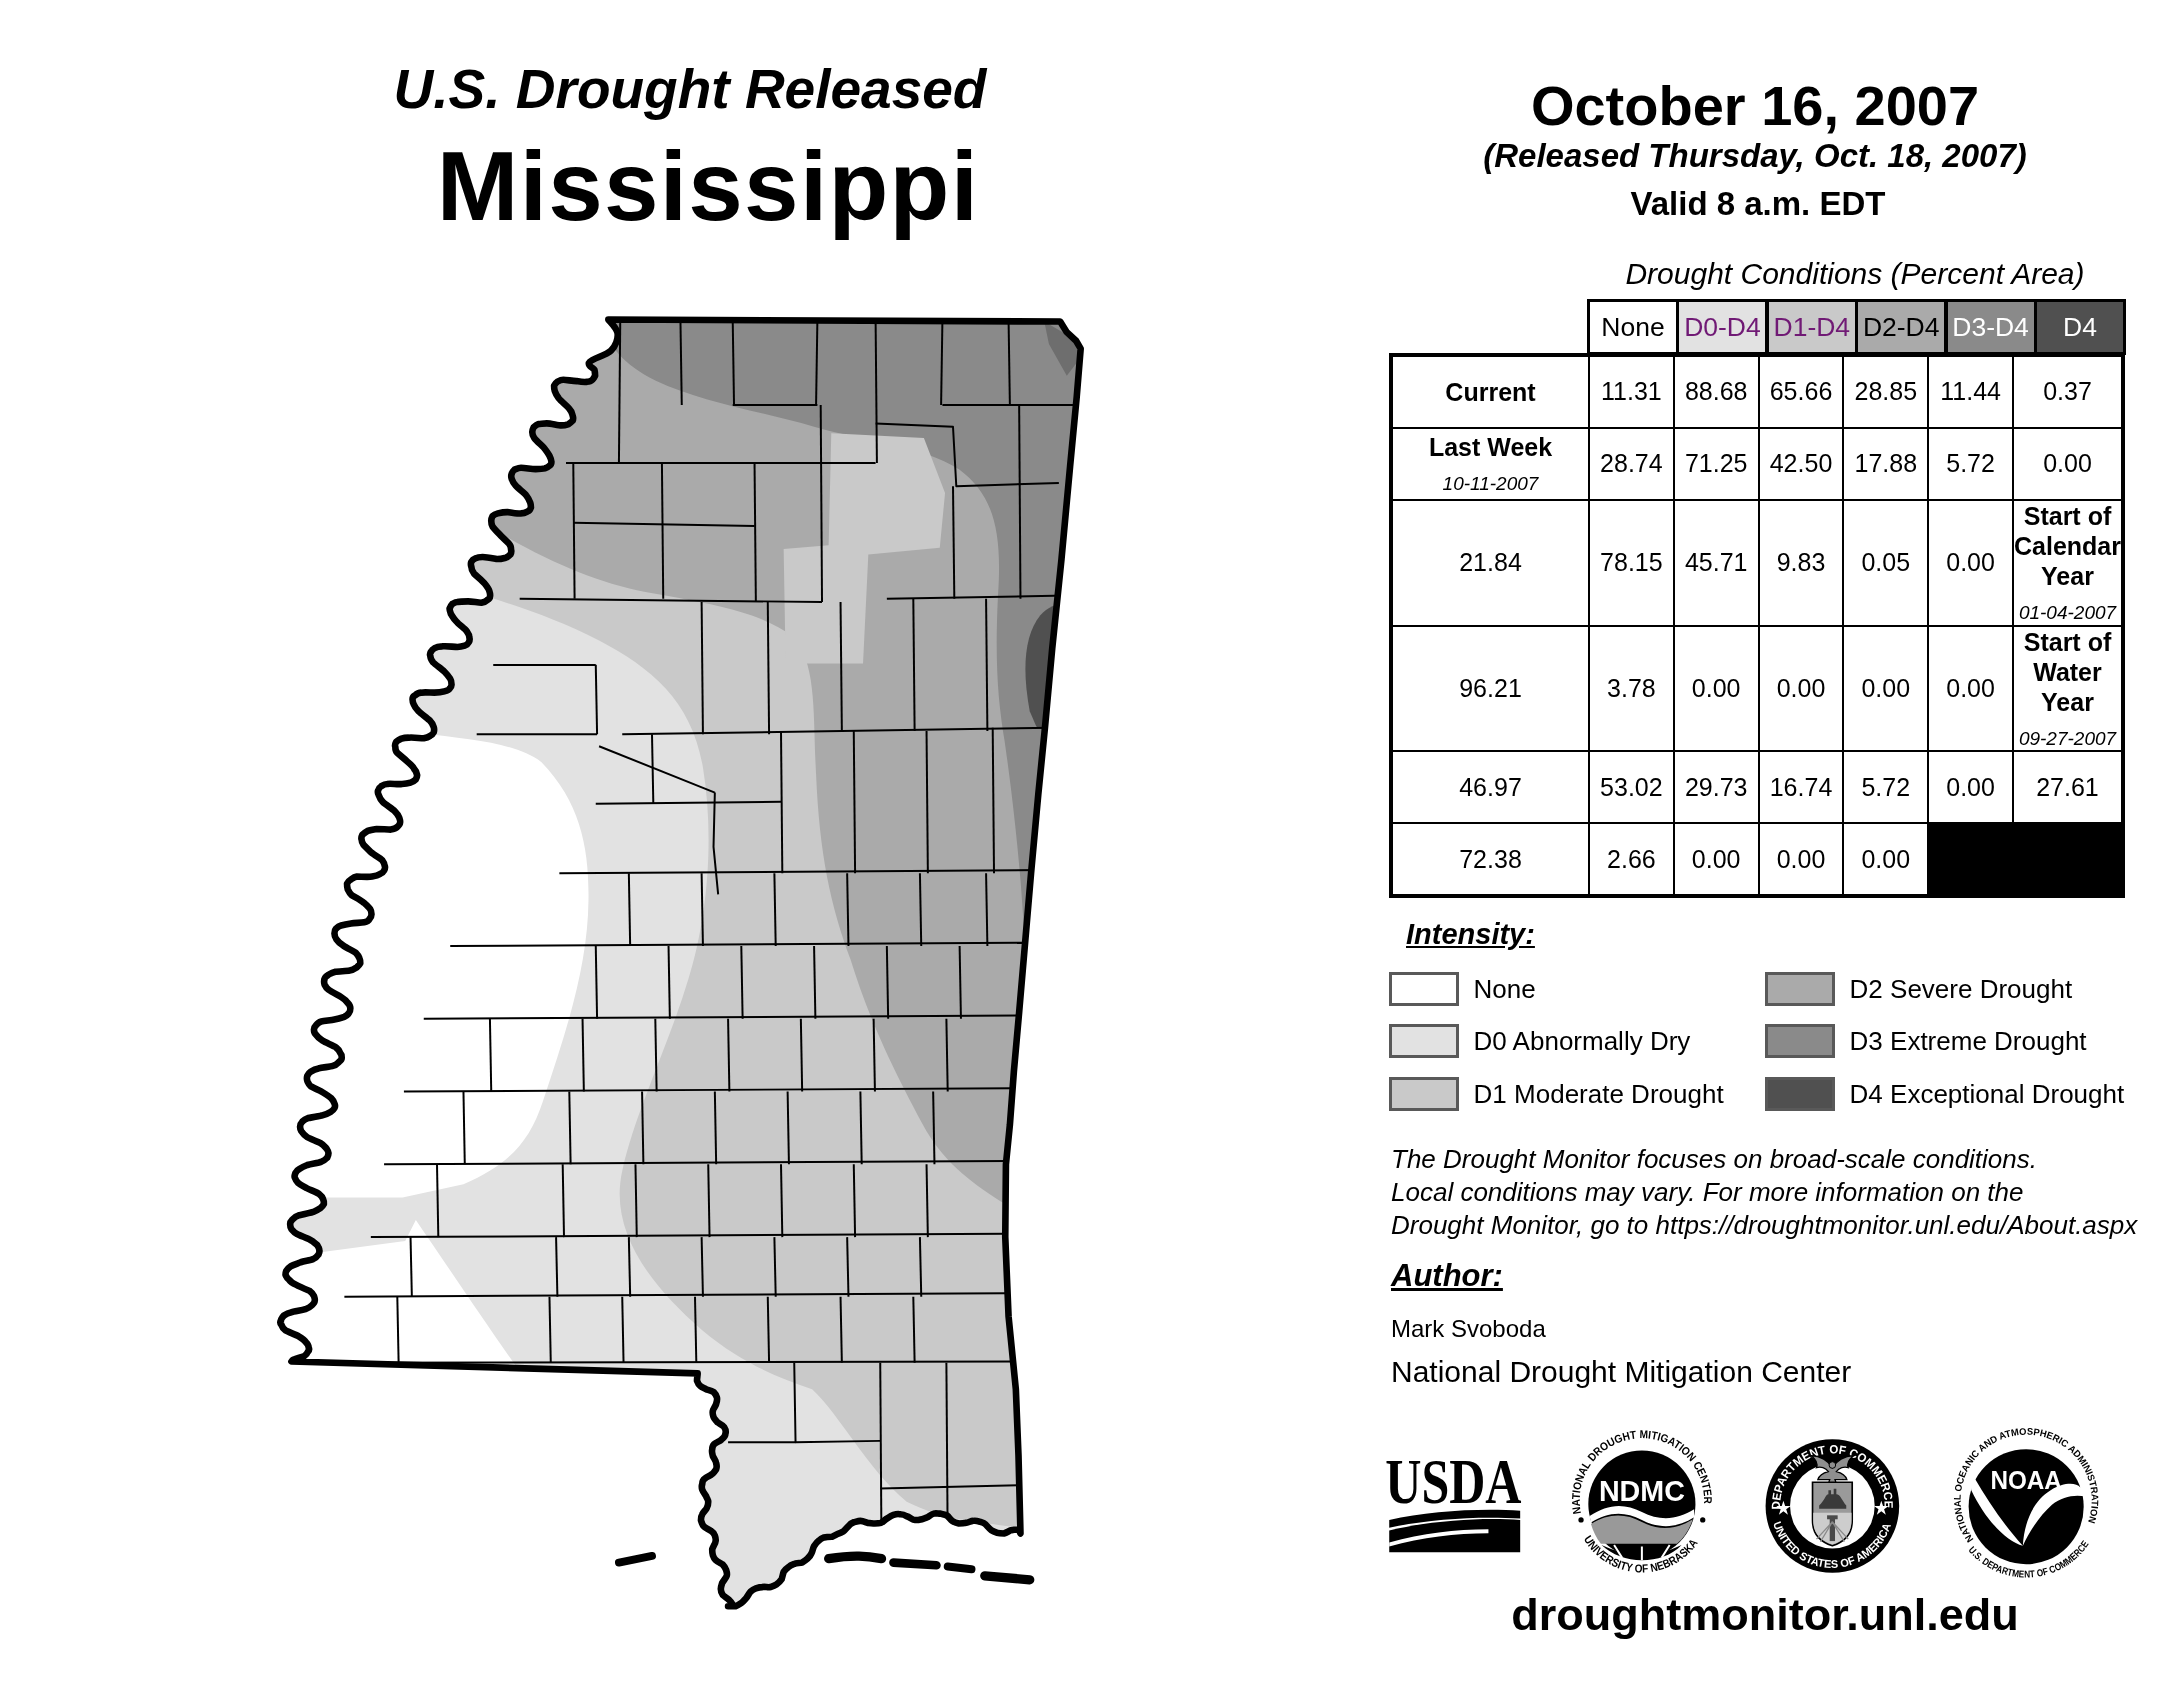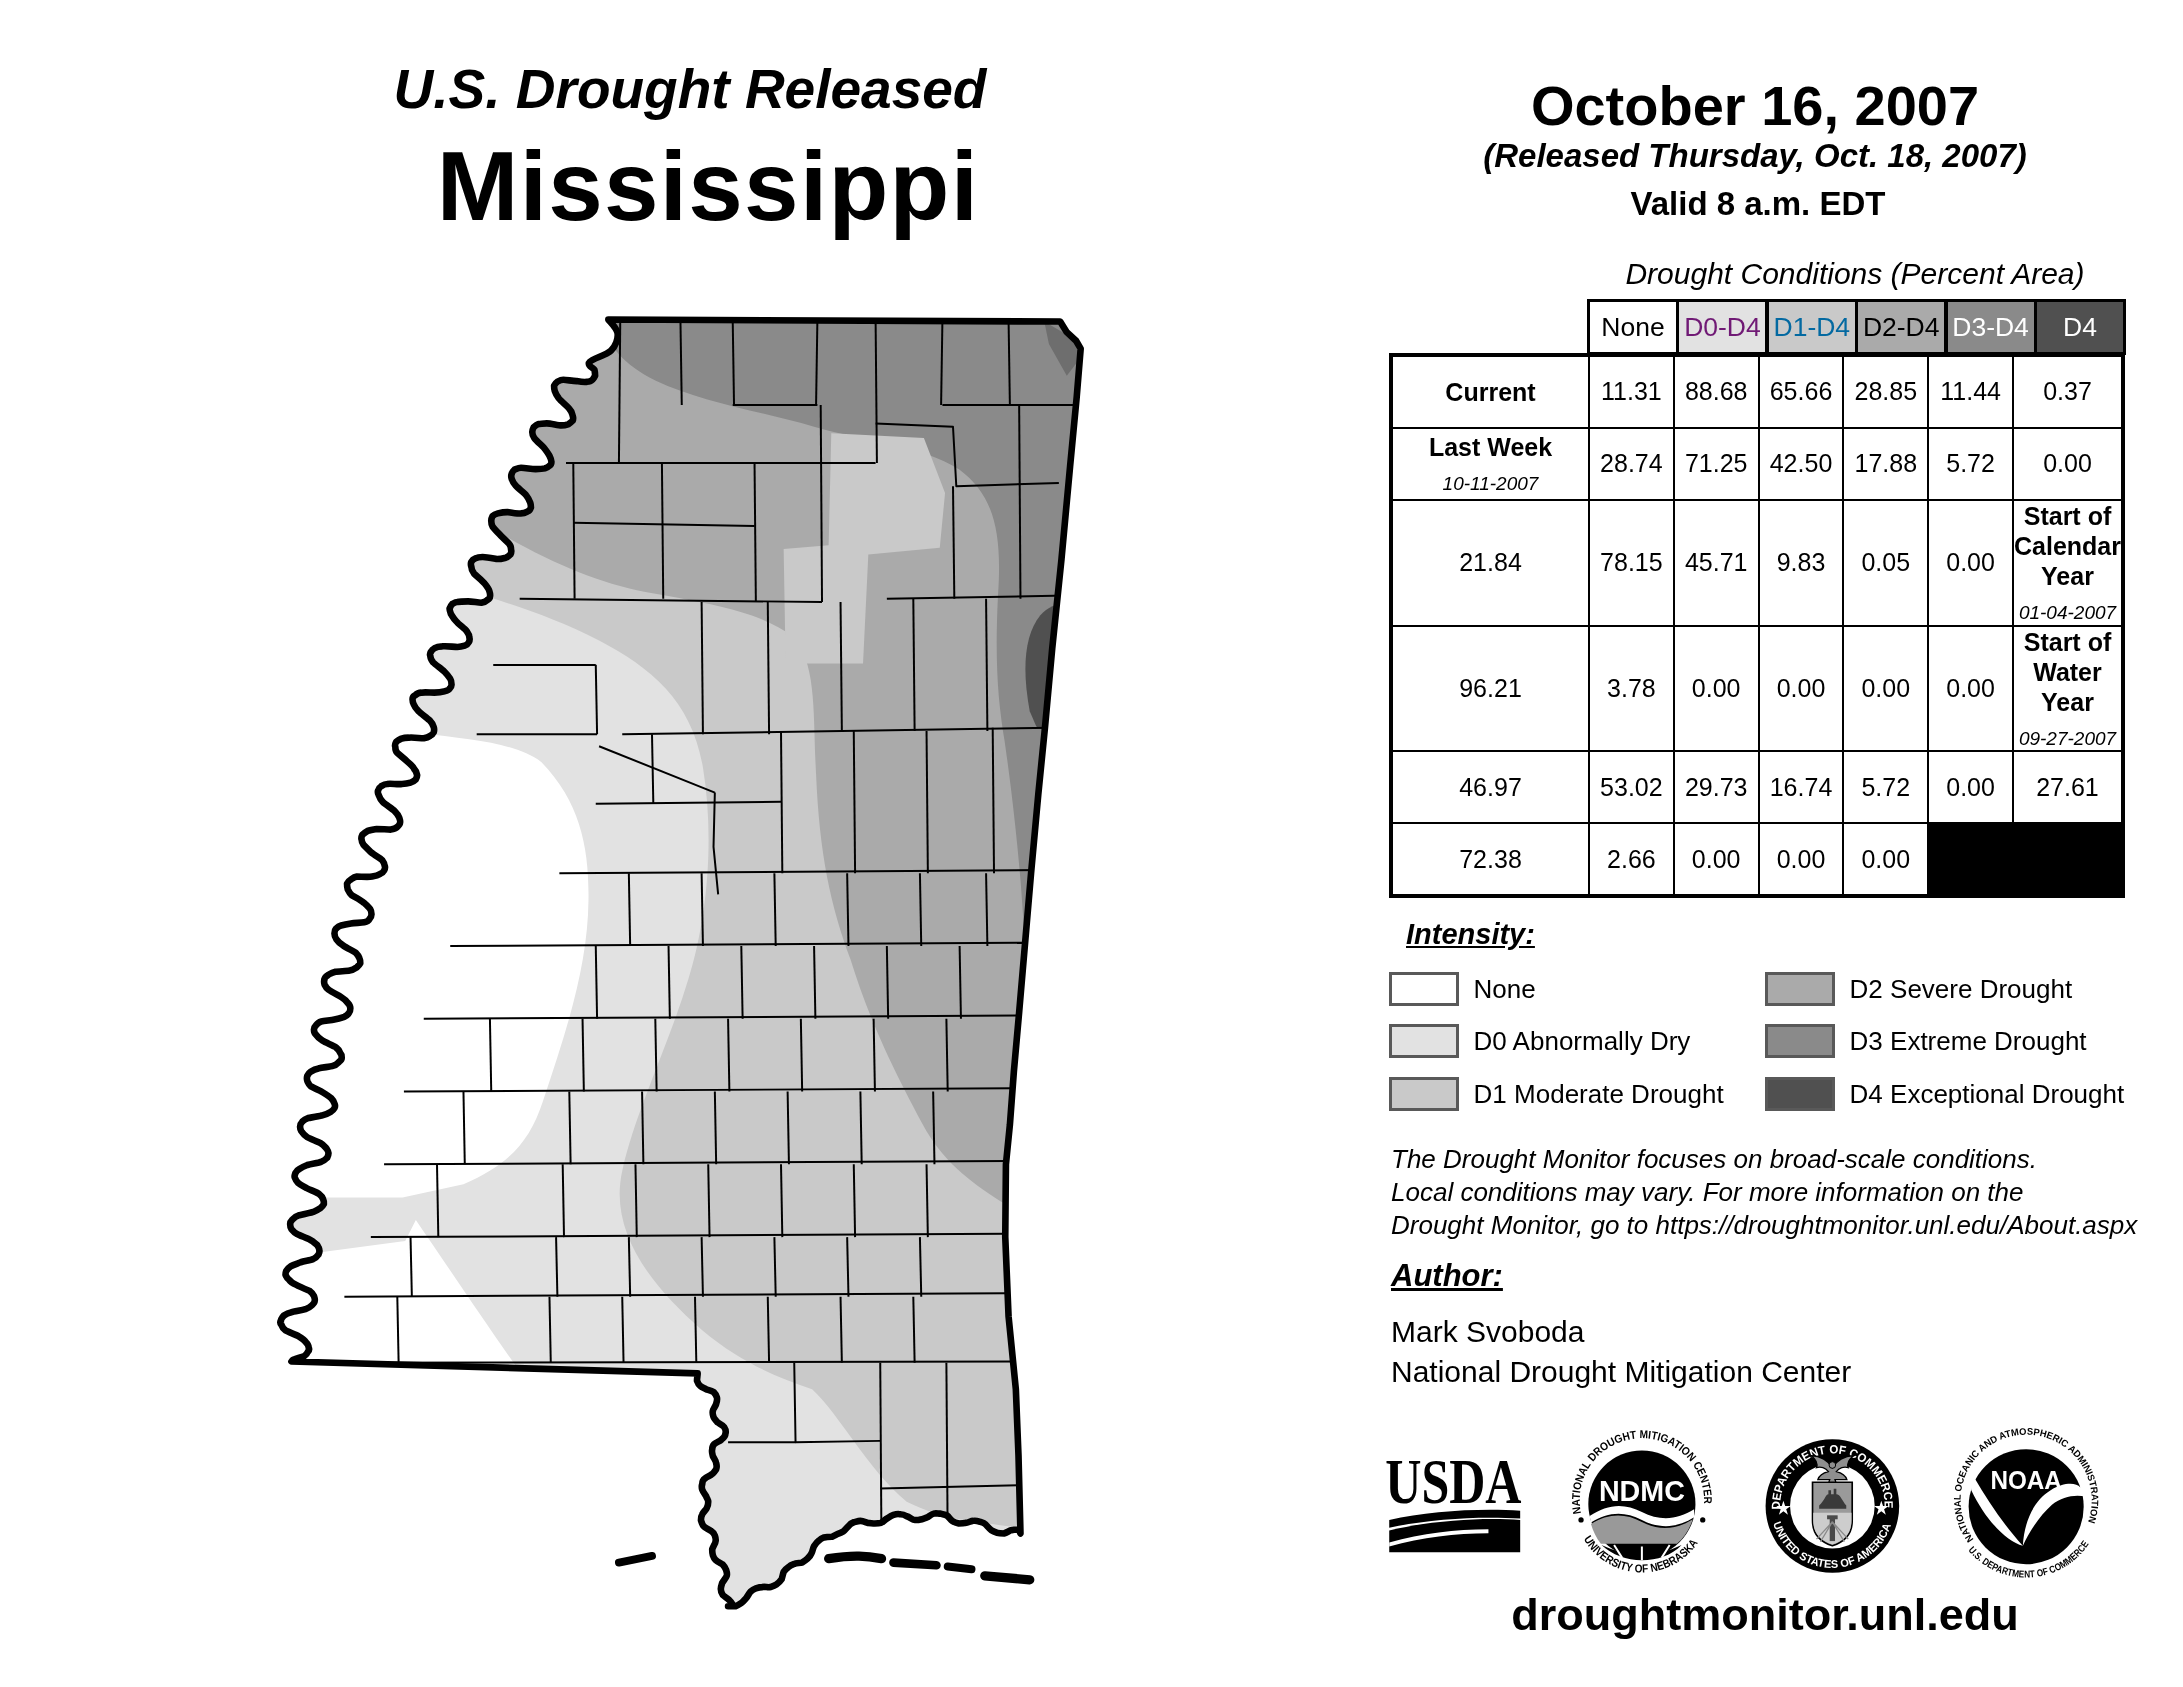--- a/index.html
+++ b/index.html
@@ -158,21 +158,21 @@
 
 <div class="abs" style="left:1325px;top:73px;width:860px;text-align:center;font-size:56px;font-weight:bold">October 16, 2007</div>
 <div class="abs" style="left:1325px;top:137px;width:860px;text-align:center;font-size:33px;font-weight:bold;font-style:italic">(Released Thursday, Oct. 18, 2007)</div>
 <div class="abs" style="left:1328px;top:185px;width:860px;text-align:center;font-size:33px;font-weight:bold">Valid 8 a.m. EDT</div>
 
 <div class="abs" style="left:1425px;top:257px;width:860px;text-align:center;font-size:30px;font-style:italic">Drought Conditions (Percent Area)</div>
 
 <div id="thead">
     <div style="background:#ffffff;color:#000" class="hc">None</div>
     <div style="background:#e2e2e2;color:#701a75" class="hc">D0-D4</div>
-    <div style="background:#c9c9c9;color:#0369a1" class="hc">D1-D4</div>
+    <div style="background:#c9c9c9;color:#701a75" class="hc">D1-D4</div>
     <div style="background:#aaaaaa;color:#000" class="hc">D2-D4</div>
     <div style="background:#8a8a8a;color:#fff" class="hc">D3-D4</div>
     <div style="background:#505050;color:#fff" class="hc">D4</div>
   </div>
 
 <div id="tbody">
     <div class="lc">
       <div><b>Current</b></div>
     </div>
     <div class="vc">11.31</div>
@@ -248,21 +248,21 @@
 <div class="lrow" style="left:376px;top:105px">
       <div class="sw" style="background:#505050"></div>
       <span>D4 Exceptional Drought</span>
     </div>
 </div>
 
 <div class="abs" style="left:1391px;top:1143px;font-size:26px;font-style:italic;line-height:33px;white-space:nowrap">The Drought Monitor focuses on broad-scale conditions.<br>Local conditions may vary. For more information on the<br>Drought Monitor, go to https://droughtmonitor.unl.edu/About.aspx</div>
 
 <div class="abs" style="left:1391px;top:1258px;font-size:31px;font-weight:bold;font-style:italic;text-decoration:underline">Author:</div>
 
-<div class="abs" style="left:1391px;top:1315px;font-size:30px">Mark Svoboda</div>
+<div class="abs" style="left:1391px;top:1315px;font-size:24px">Mark Svoboda</div>
 
 <div class="abs" style="left:1391px;top:1355px;font-size:30px">National Drought Mitigation Center</div>
 <svg style="position:absolute;left:1376px;top:1416px" width="754" height="192" viewBox="2080 2140 1140 290">
 
 <g>
 <text x="2094" y="2271" font-family="Liberation Serif, serif" font-size="95" font-weight="bold" textLength="206" lengthAdjust="spacingAndGlyphs">USDA</text>
 <path d="M 2100,2297 C 2160,2283 2240,2279 2298,2283 L 2298,2295 C 2240,2291 2160,2295 2100,2309 Z" fill="#000"></path>
 <path d="M 2100,2313 C 2170,2296 2250,2293 2298,2297 L 2298,2346 L 2100,2346 Z" fill="#000"></path>
 <path d="M 2100,2331 C 2150,2317 2200,2311 2250,2311 L 2250,2317 C 2200,2317 2150,2323 2100,2337 Z" fill="#fff"></path>
 </g>

